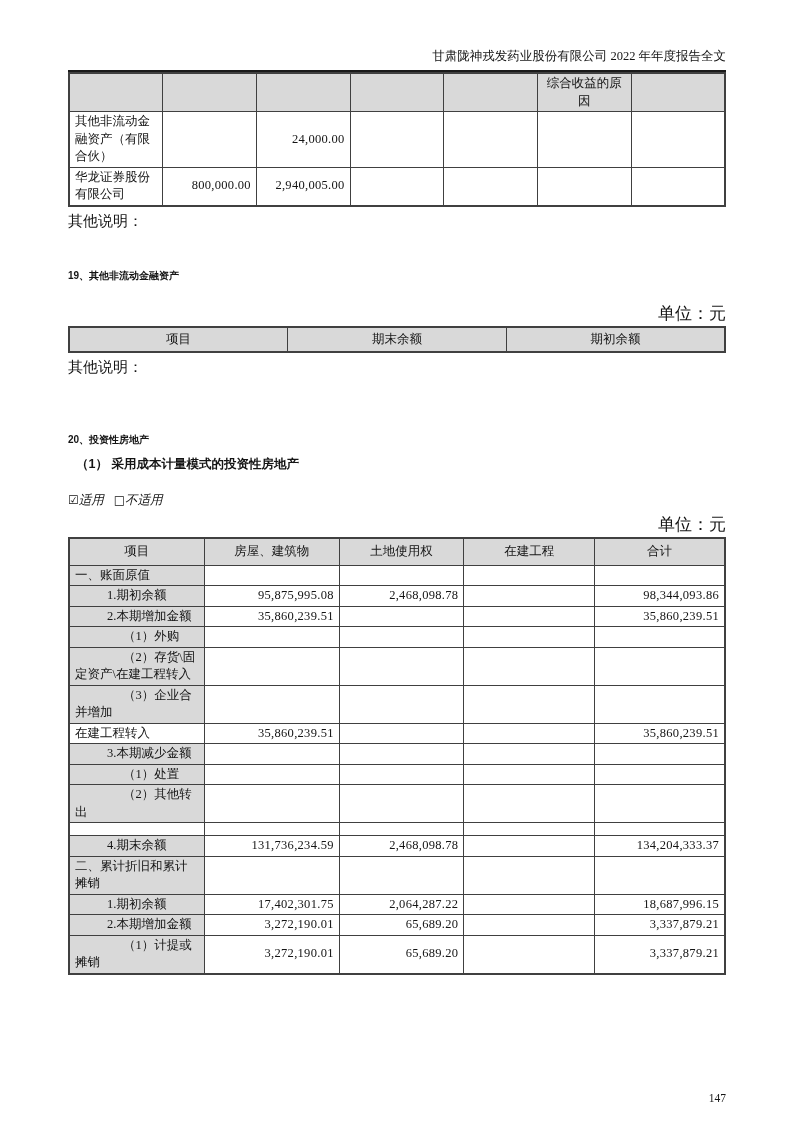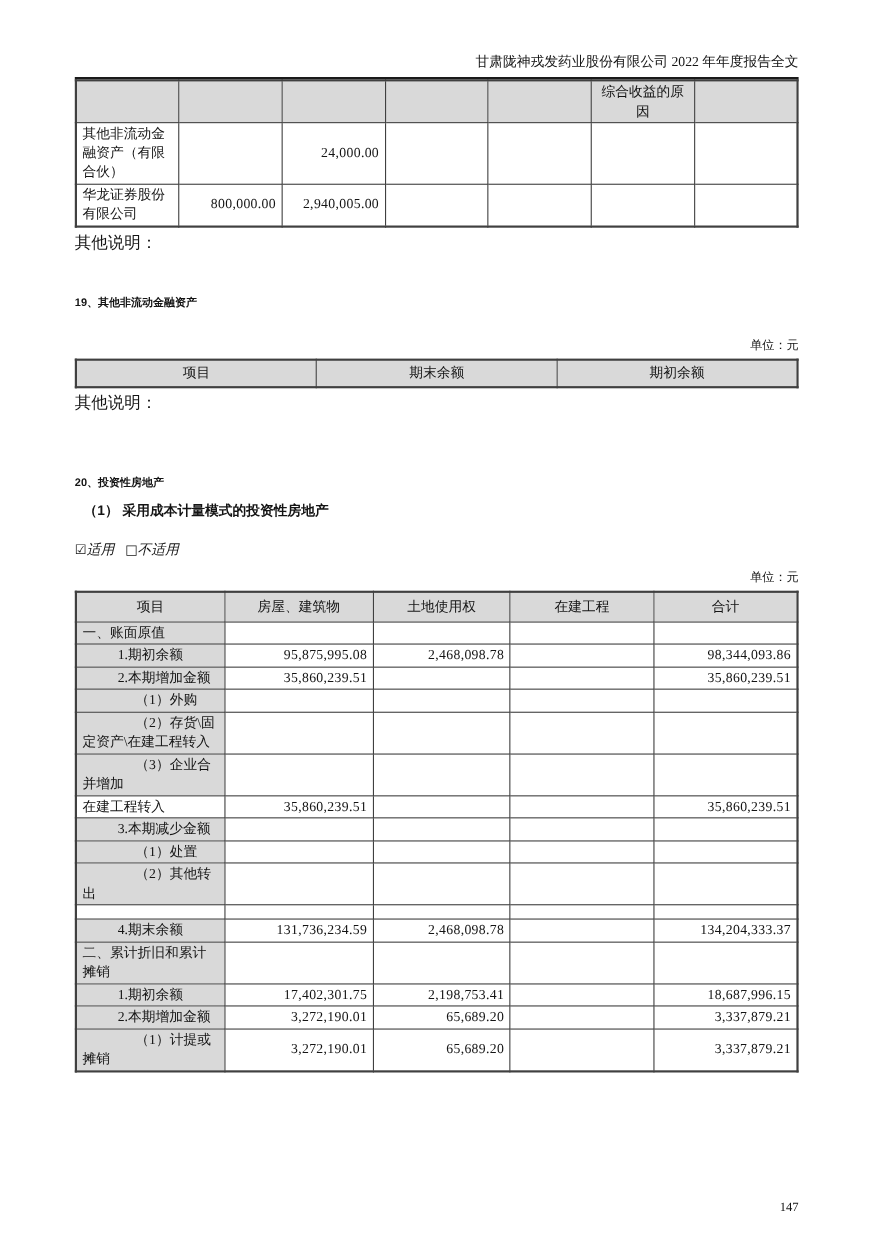--- a/index.html
+++ b/index.html
@@ -22,21 +22,21 @@
   .i2{text-indent:48px;}
   tr.es td{height:12px;line-height:12px;padding-top:0;padding-bottom:0;}
   .top-tbl{margin-top:22px;}
   .note{font-size:15px;line-height:16px;margin-top:6px;}
   .h2{font-family:Liberation Sans, sans-serif;font-weight:700;
       font-size:10px;line-height:17px;margin:0;}
   .h2-19{margin-top:38px;}
   .h2-20{margin-top:56px;}
   .h3{font-family:"Liberation Sans","DejaVu Sans",sans-serif;font-weight:700;
       font-size:12.5px;line-height:16px;margin:8px 0 0 0;padding-left:8px;}
-  .unit{font-size:11px;line-height:16px;text-align:right;}
+  .unit{font-size:17px;line-height:16px;text-align:right;}
   .unit-19{margin-top:22px;margin-bottom:4px;}
   .unit-20{margin-top:8px;margin-bottom:4px;}
   .s19-tbl td{padding:3px 5px;}
   .inv-tbl td.hcell{padding:4px 5px;}
   .apply{font-size:12.5px;line-height:17px;margin-top:20px;font-style:italic;}
   .box{font-family:"DejaVu Sans","Liberation Sans",sans-serif;font-size:12px;}
   .apply .item{margin-right:10px;}
   .pageno{position:absolute;top:1092px;right:67px;font-size:11.5px;}
 </style>
 </head>
@@ -208,21 +208,21 @@
       <tr>
         <td class="lbl">二、累计折旧和累计摊销</td>
         <td class="num"></td>
         <td class="num"></td>
         <td class="num"></td>
         <td class="num"></td>
       </tr>
       <tr>
         <td class="lbl i1">1.期初余额</td>
         <td class="num">17,402,301.75</td>
-        <td class="num">2,198,753.41</td>
+        <td class="num">2,064,287.22</td>
         <td class="num"></td>
         <td class="num">18,687,996.15</td>
       </tr>
       <tr>
         <td class="lbl i1">2.本期增加金额</td>
         <td class="num">3,272,190.01</td>
         <td class="num">65,689.20</td>
         <td class="num"></td>
         <td class="num">3,337,879.21</td>
       </tr>

